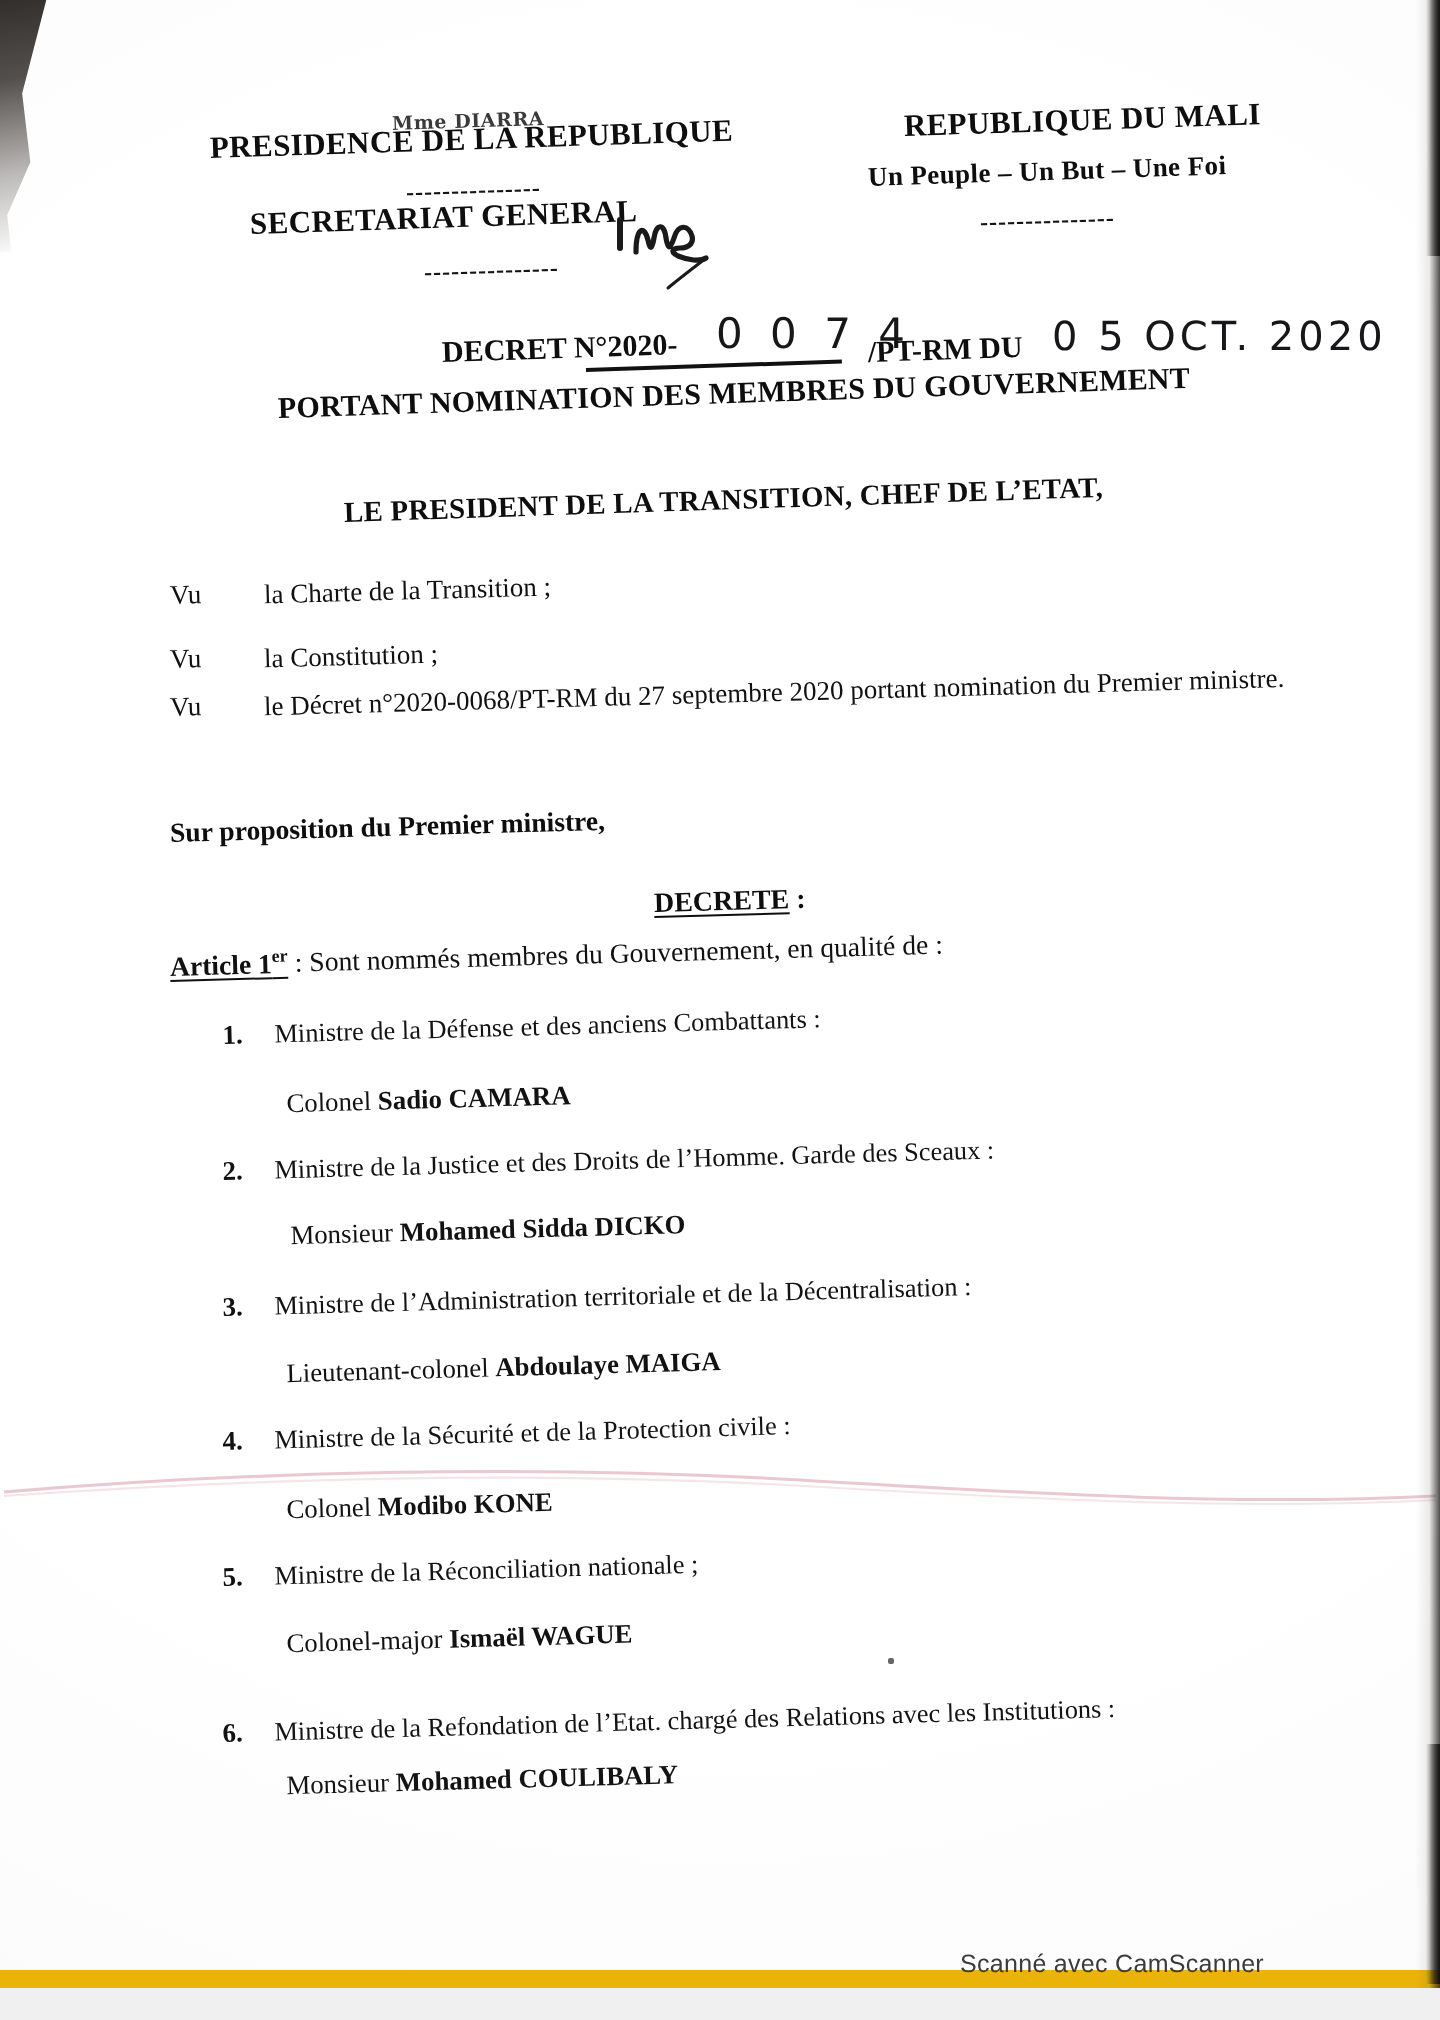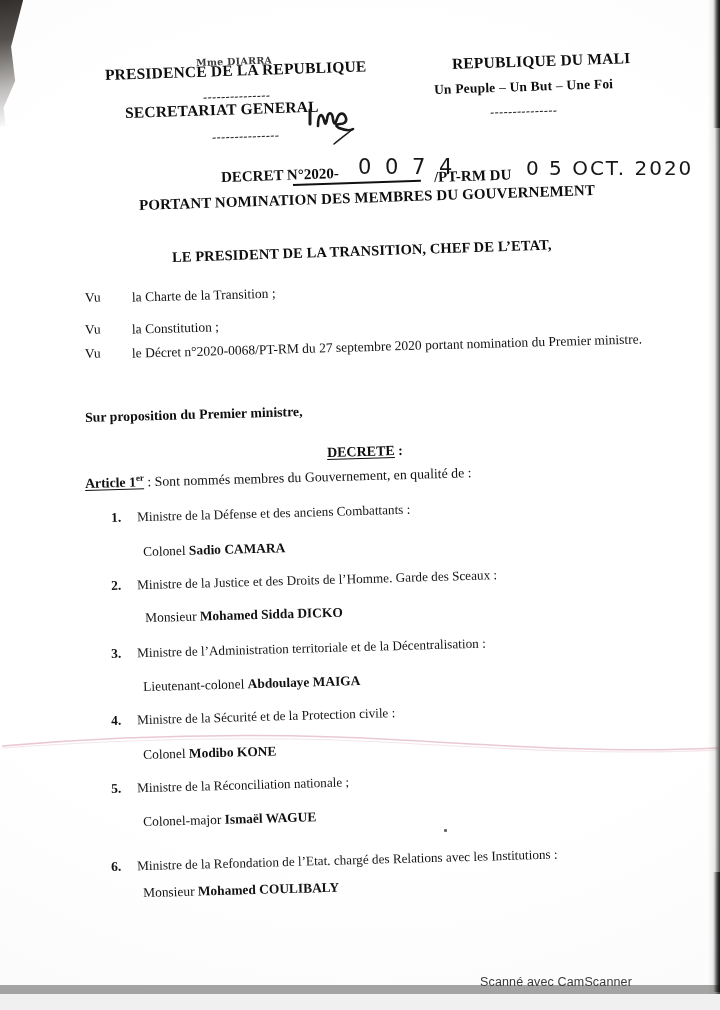--- a/index.html
+++ b/index.html
@@ -14,21 +14,21 @@
     position: relative;
     overflow: hidden;
     font-family: "Liberation Serif", "DejaVu Serif", serif;
     color: #121212;
   }
 
   
   .page {
     position: absolute;
     inset: 0;
-    background: #a3a3a3;
+    background: #eab308;
   }
   .page-inner {
     position: absolute;
     left: 0; top: 0;
     width: 720px;
     height: 985px;
     background: #ffffff;
   }
 
   

